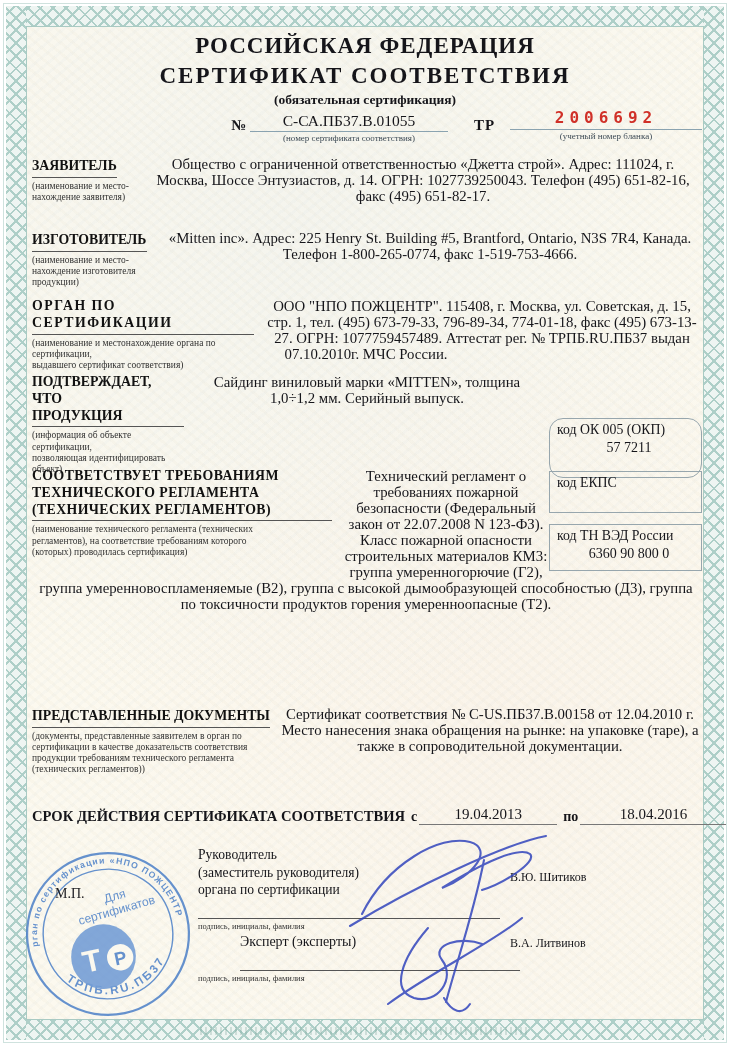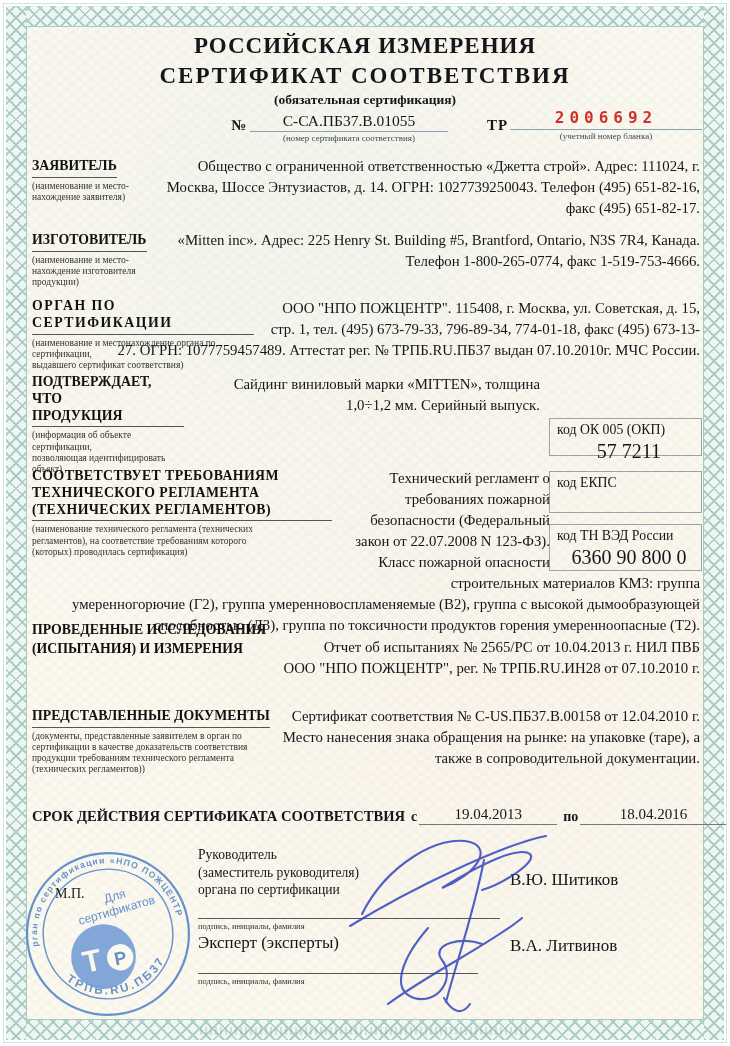--- a/index.html
+++ b/index.html
@@ -35,90 +35,90 @@
   .t1{position:absolute;top:33px;left:0;right:0;text-align:center;
       font-size:23px;font-weight:bold;letter-spacing:1px;}
   .t2{position:absolute;top:63px;left:0;right:0;text-align:center;
       font-size:23px;font-weight:bold;letter-spacing:2px;}
   .t3{position:absolute;top:92px;left:0;right:0;text-align:center;
       font-size:13.5px;font-weight:bold;}
   .num-prefix{position:absolute;top:117px;left:231px;font-size:15px;font-weight:bold;}
   .num-box{position:absolute;top:112px;left:250px;width:198px;text-align:center;}
   .num-box .val{display:block;font-size:15.5px;border-bottom:1px solid #8aa3b0;padding-bottom:1px;}
   .cap{display:block;font-size:9px;color:#3d4a55;padding-top:1px;}
-  .tr-prefix{position:absolute;top:117px;left:487px;font-size:15px;font-weight:bold;letter-spacing:1px;}
+  .tr-prefix{position:absolute;top:117px;left:474px;font-size:15px;font-weight:bold;letter-spacing:1px;}
   .blank-box{position:absolute;top:108px;left:510px;width:192px;text-align:center;}
   .blank-box .val{display:block;font-family:"DejaVu Sans Mono",monospace;font-weight:bold;
       font-size:16px;letter-spacing:5px;color:#d03028;border-bottom:1px solid #8aa3b0;padding-bottom:2px;}
 
   
   .section{position:absolute;left:32px;right:30px;}
   .s-label{float:left;margin-right:10px;}
   .s-title{font-size:13.8px;font-weight:bold;white-space:pre-line;line-height:1.22;color:#111;}
   .s-title.u{display:inline-block;border-bottom:1px solid #555;padding-bottom:2px;}
   .s-label.block-u .s-title{display:block;}
   .s-label.block-u .title-wrap{border-bottom:1px solid #555;padding-bottom:2px;}
   .s-fine{font-size:9.5px;color:#333;line-height:1.18;white-space:pre-line;margin-top:3px;}
-  .s-value{margin:0;font-size:14.8px;line-height:21px;white-space:pre-line;text-align:right;}
+  .s-value{margin:0;font-size:14.8px;line-height:16px;white-space:pre-line;text-align:center;}
 
   .sec-applicant .s-label{width:104px;height:40px;}
   .sec-manufacturer .s-label{width:118px;}
   .sec-certbody .s-label{width:222px;height:40px;}
   .sec-certbody .s-title{letter-spacing:1.5px;}
   .sec-product .s-label{width:152px;}
   .sec-product .s-value{margin-right:160px;}
   .sec-compliance .s-label{width:300px;height:110px;}
   .sec-compliance .s-title{letter-spacing:.4px;}
   .spacer-right{float:right;width:150px;height:105px;}
   .sec-tests .s-label{width:246px;height:38px;}
   .sec-tests .s-value{padding-top:17px;}
   .sec-documents .s-label{width:238px;height:60px;}
 
   
   .code-box{position:absolute;left:549px;width:153px;border:1px solid #97a6ad;
       font-size:13.8px;box-sizing:border-box;padding:3px 0 0 7px;}
-  .code-box .c-val{display:block;text-align:center;font-size:20px;padding:2px 0;}
-  .cb1{top:418px;height:38px;} .cb2{top:471px;height:42px;} .cb3{top:524px;height:47px;}
+  .code-box .c-val{display:block;text-align:center;font-size:14px;padding:2px 0;}
+  .cb1{top:418px;height:60px;border-radius:14px;} .cb2{top:471px;height:42px;} .cb3{top:524px;height:47px;}
 
   
   .validity{position:absolute;top:806px;left:32px;right:30px;display:flex;align-items:flex-end;}
   .v-label{font-size:14.6px;font-weight:bold;white-space:nowrap;}
   .v-pre{font-size:14px;font-weight:bold;margin:0 2px 0 6px;}
   .v-date{flex:0 0 auto;text-align:center;font-size:15px;border-bottom:1px solid #777;
       padding:0 4px 1px 4px;}
   .v-date.d1{width:130px;} .v-date.d2{width:138px;}
 
   
   .signing{position:absolute;top:840px;left:32px;right:30px;height:200px;}
   .stamp{position:absolute;left:-10px;top:8px;width:172px;height:172px;opacity:.85;}
   .mp{position:absolute;left:23px;top:46px;font-size:14px;color:#1d1d22;z-index:3;}
   .role{position:absolute;left:166px;width:302px;}
   .role .r-text{font-size:13.6px;line-height:1.3;white-space:pre-line;
       border-bottom:1px solid #555;padding-bottom:19px;}
-  .role .r-text.big{font-size:17px;display:inline-block;min-width:280px;}
+  .role .r-text.big{font-size:14px;display:inline-block;min-width:280px;margin-left:42px;}
   .role-head{top:6px;} .role-expert{top:92px;}
   .r-cap{font-size:8.5px;color:#333;padding-top:2px;}
-  .name{position:absolute;font-size:17px;white-space:nowrap;}
+  .name{position:absolute;font-size:12px;white-space:nowrap;}
   .name-head{left:478px;top:30px;} .name-expert{left:478px;top:96px;}
   .sig-svg{position:absolute;left:300px;top:-14px;width:260px;height:210px;z-index:2;}
 </style>
 </head>
 <body>
 
 <div class="cert">
   <div class="edge-line"></div>
   <div class="zz zz-top"></div>
   <div class="zz zz-bottom"></div>
   <div class="zz zz-left"></div>
   <div class="zz zz-right"></div>
   <div class="inner-line"></div>
   <div class="paper"></div>
   <div class="micro-strip"></div>
 
-  <div class="t1">РОССИЙСКАЯ ИЗМЕРЕНИЯ</div>
+  <div class="t1">РОССИЙСКАЯ ФЕДЕРАЦИЯ</div>
   <div class="t2">СЕРТИФИКАТ СООТВЕТСТВИЯ</div>
   <div class="t3">(обязательная сертификация)</div>
 
   <div class="num-prefix">№</div>
   <div class="num-box">
     <span class="val">С-СА.ПБ37.В.01055</span>
     <span class="cap">(номер сертификата соответствия)</span>
   </div>
   <div class="tr-prefix">ТР</div>
   <div class="blank-box">
@@ -186,27 +186,20 @@
 ТЕХНИЧЕСКОГО РЕГЛАМЕНТА
 (ТЕХНИЧЕСКИХ РЕГЛАМЕНТОВ)</span>
       </div>
       <div class="s-fine">(наименование технического регламента (технических
 регламентов), на соответствие требованиям которого
 (которых) проводилась сертификация)</div>
     </div>
     <p class="s-value"><span class="spacer-right"></span><span>Технический регламент о требованиях пожарной безопасности (Федеральный закон от 22.07.2008 N 123-ФЗ). Класс пожарной опасности строительных материалов КМ3: группа умеренногорючие (Г2), группа умеренновоспламеняемые (В2), группа с высокой дымообразующей способностью (Д3), группа по токсичности продуктов горения умеренноопасные (Т2).</span></p>
   </div>
 
-  <div class="section sec-tests" style="top:620px;">
-    <div class="s-label">
-      <span class="s-title">ПРОВЕДЕННЫЕ ИССЛЕДОВАНИЯ
-(ИСПЫТАНИЯ) И ИЗМЕРЕНИЯ</span>
-    </div>
-    <p class="s-value">Отчет об испытаниях № 2565/РС от 10.04.2013 г. НИЛ ПВБ ООО "НПО ПОЖЦЕНТР", рег. № ТРПБ.RU.ИН28 от 07.10.2010 г.</p>
-  </div>
 
   <div class="section sec-documents" style="top:706px;">
     <div class="s-label">
       <span class="s-title u">ПРЕДСТАВЛЕННЫЕ ДОКУМЕНТЫ</span>
       <div class="s-fine">(документы, представленные заявителем в орган по
 сертификации в качестве доказательств соответствия
 продукции требованиям технического регламента
 (технических регламентов))</div>
     </div>
     <p class="s-value">Сертификат соответствия № C-US.ПБ37.В.00158 от 12.04.2010 г.

